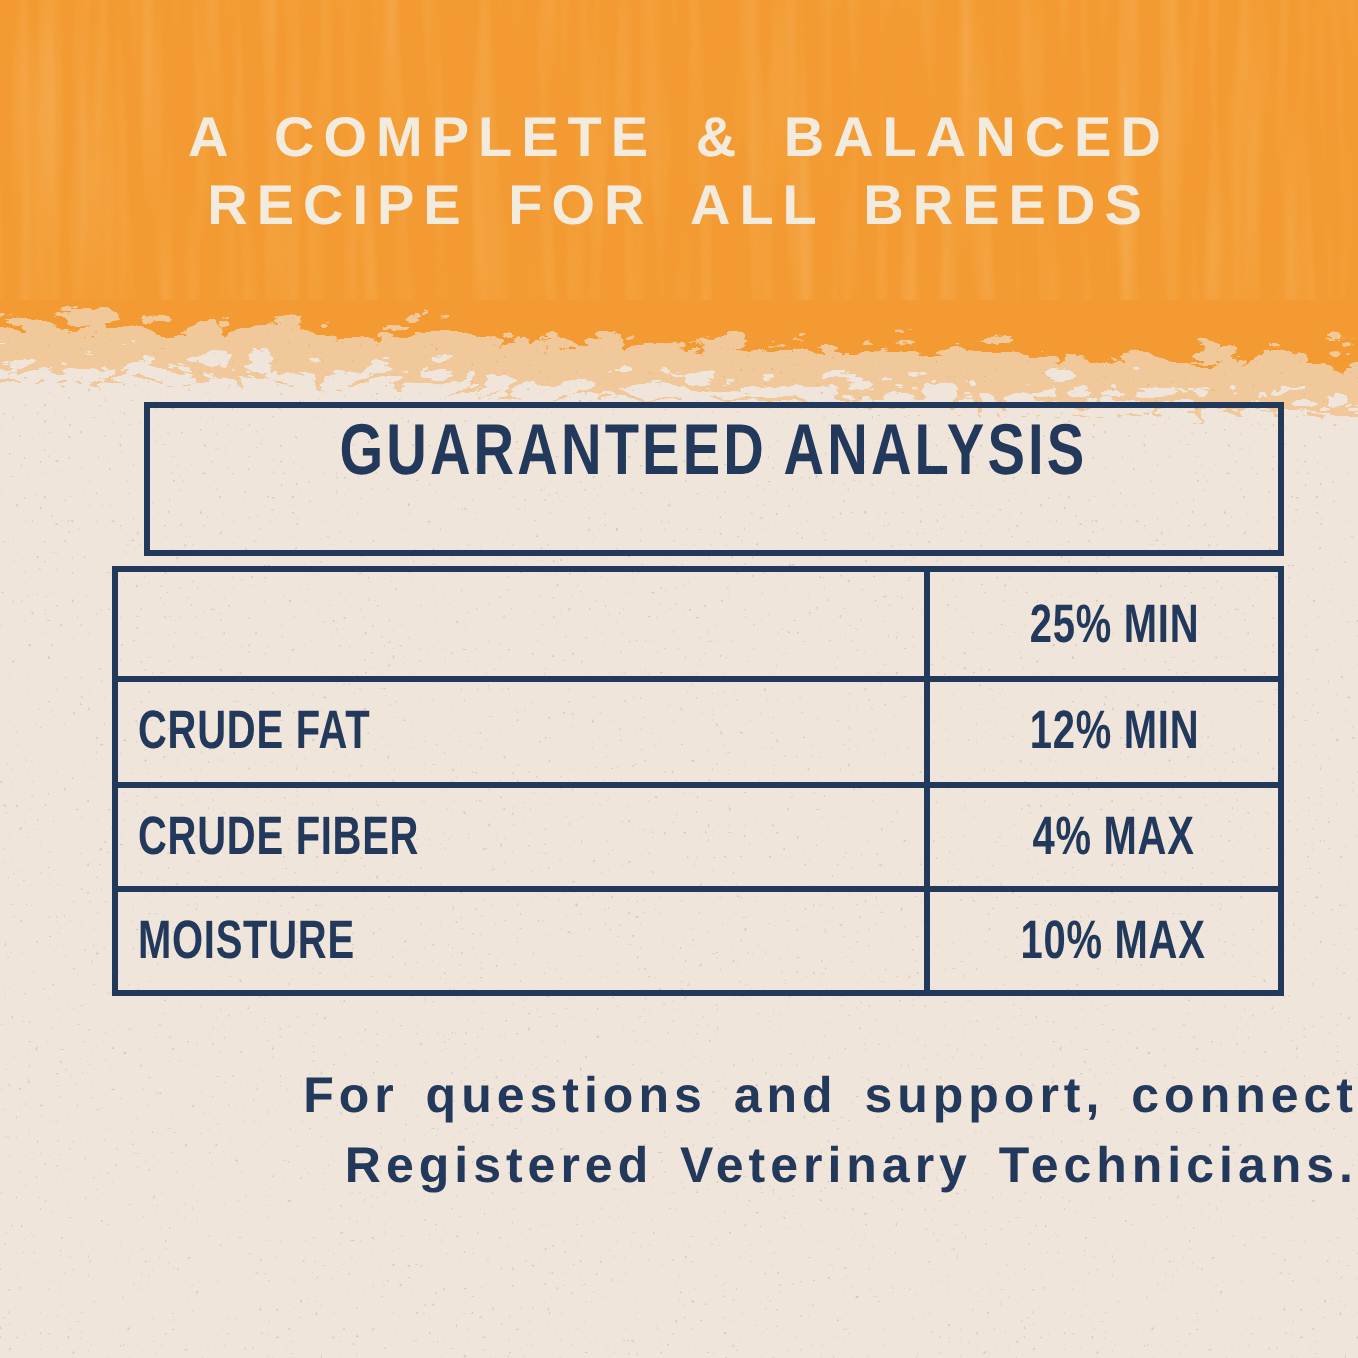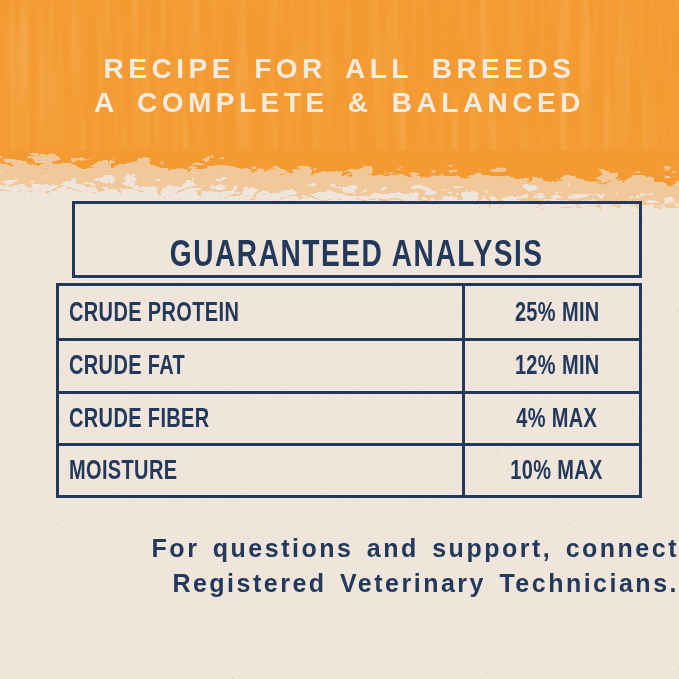--- a/index.html
+++ b/index.html
@@ -33,21 +33,21 @@
 
   
   .ga-table{
     position:absolute;left:56px;top:201px;width:586px;
     color:var(--navy);
   }
   .ga-header{
     box-sizing:border-box;
     height:77px;
     border:3px solid var(--navy);
-    display:flex;align-items:flex-end;justify-content:center;margin-left:16px;
+    display:flex;align-items:flex-start;justify-content:center;margin-left:16px;
   }
   .ga-title{
     display:inline-block;
     font-size:36px;font-weight:bold;
     letter-spacing:2px;
     white-space:nowrap;
     transform:scaleX(0.78);
     transform-origin:center center;
   }
   .ga-rows{
@@ -124,34 +124,33 @@
     </defs>
 
     <rect width="679" height="679" style="fill:var(--cream)"></rect>
     <rect width="679" height="679" fill="#000000" filter="url(#speckDark)" opacity="0.5"></rect>
     <path d="M -40 -40 H 719 V 196 L -40 172 Z" style="fill:var(--orange)" opacity="0.38" filter="url(#edgeSoft)"></path>
     <path d="M -40 -40 H 719 V 176 L -40 154 Z" style="fill:var(--orange)" filter="url(#edgeMain)"></path>
     <rect width="679" height="150" fill="#000000" filter="url(#streaks)" opacity="0.16"></rect>
   </svg>
 
   <div class="banner">
+    <div>A COMPLETE &amp; BALANCED</div>
     <div>RECIPE FOR ALL BREEDS</div>
-    <div>A COMPLETE &amp; BALANCED</div>
   </div>
 
   <div class="ga-table">
     <div class="ga-header">
       <span class="ga-title">GUARANTEED ANALYSIS</span>
     </div>
 
     <div class="ga-rows">
       <div class="ga-divider"></div>
 
       <div class="ga-row">
-        <span class="ga-label"><span class="cond condL">CRUDE PROTEIN</span></span>
         <span class="ga-value">
             <span class="cond condC">25% MIN</span>
           </span>
       </div>
 
       <div class="ga-row">
         <span class="ga-label"><span class="cond condL">CRUDE FAT</span></span>
         <span class="ga-value">
             <span class="cond condC">12% MIN</span>
           </span>

